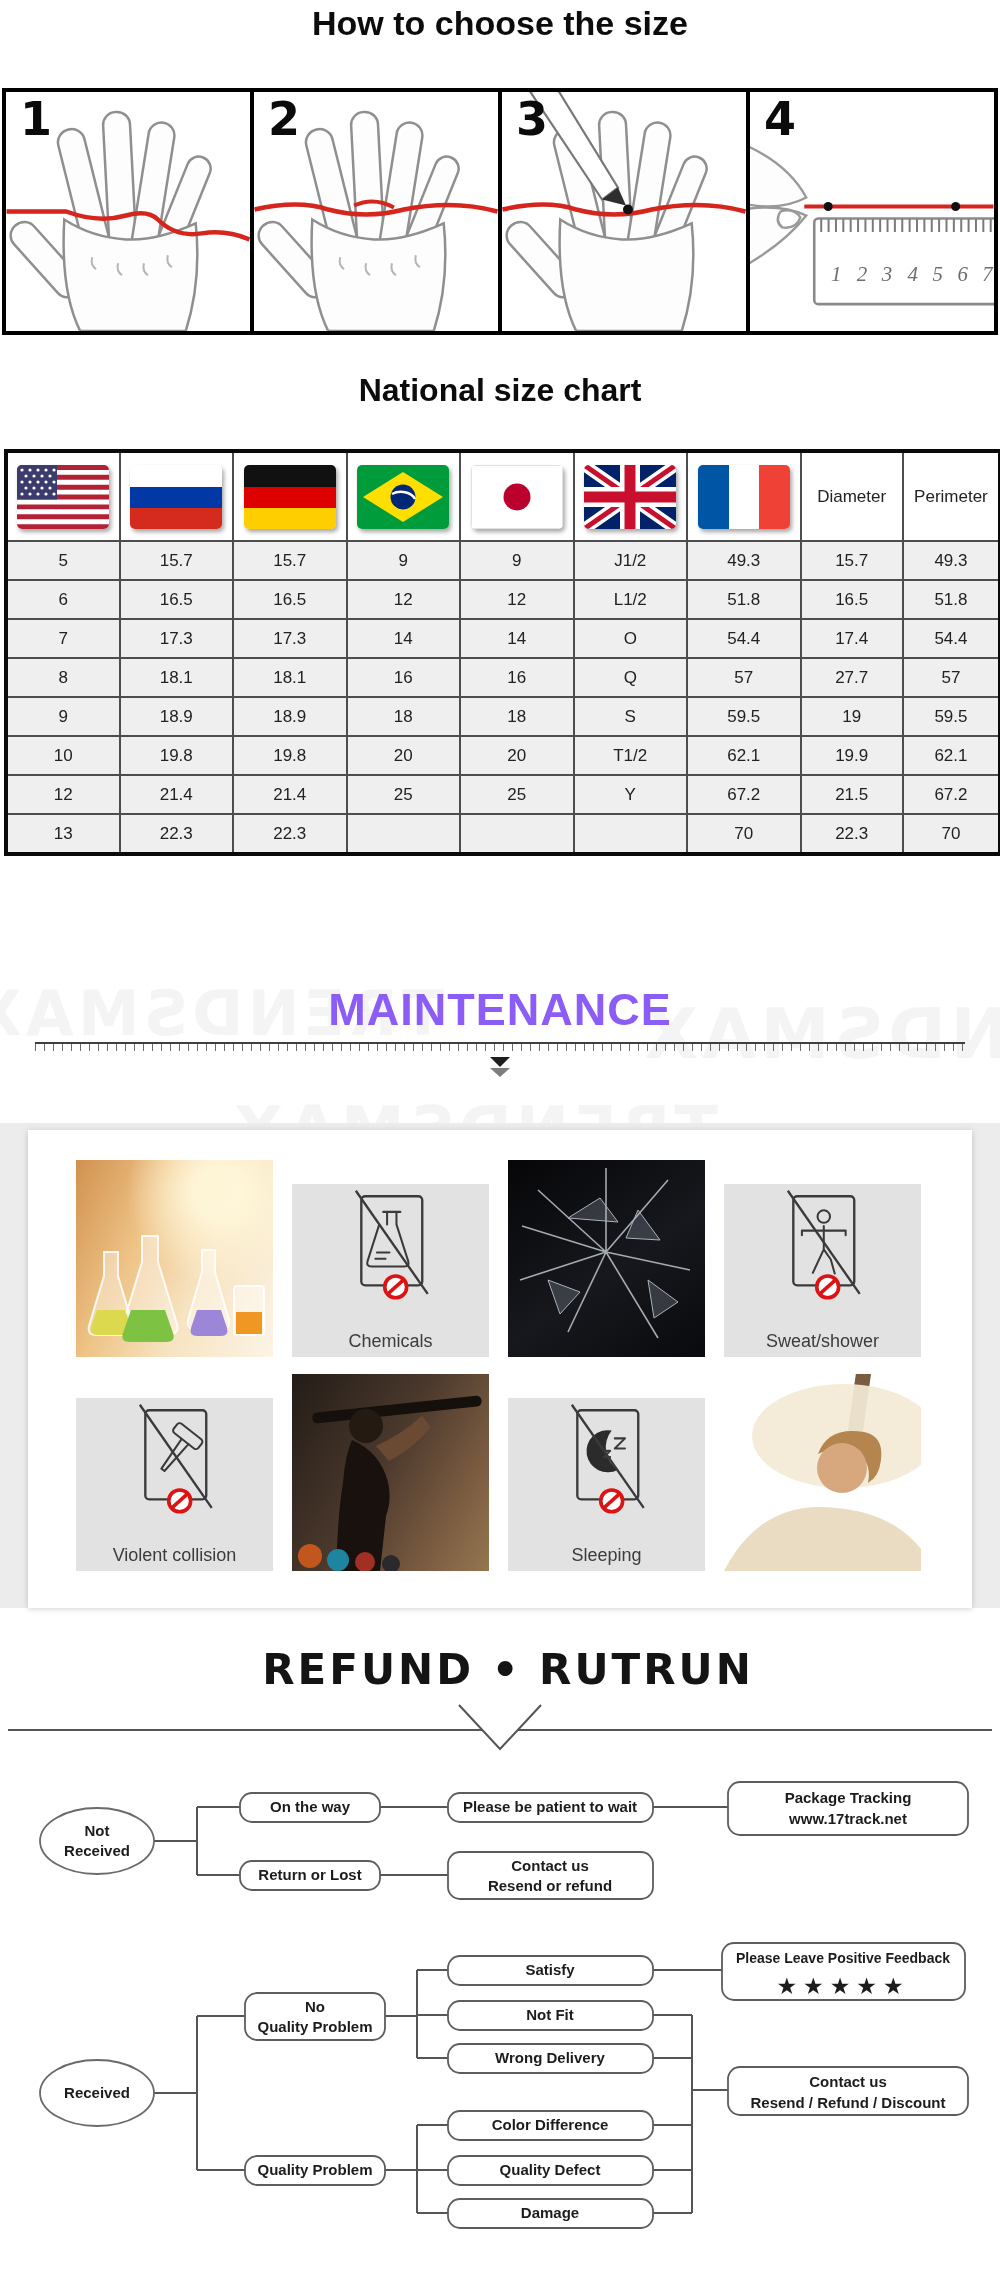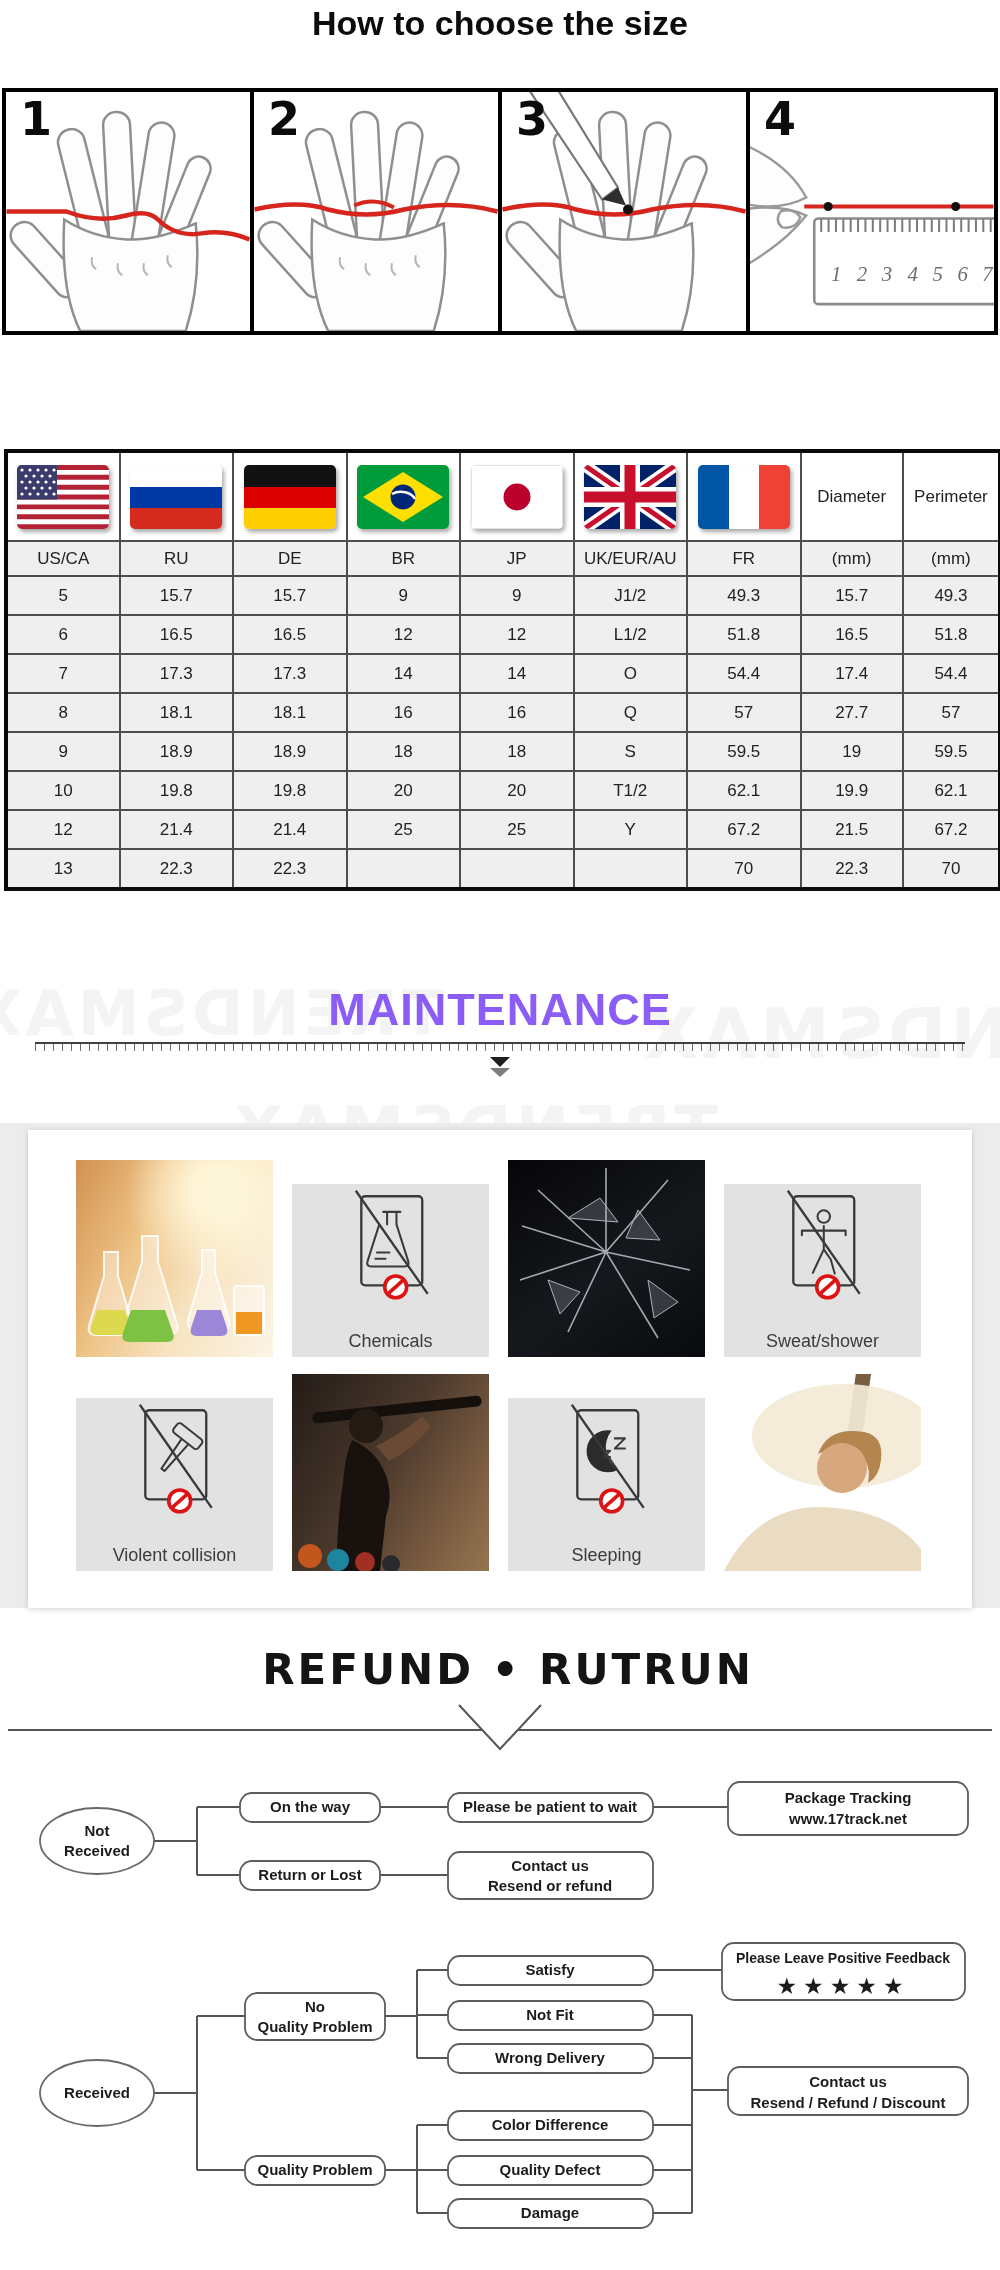--- a/index.html
+++ b/index.html
@@ -166,20 +166,21 @@
           <text x="163" y="190">4</text>
           <text x="188" y="190">5</text>
           <text x="213" y="190">6</text>
           <text x="238" y="190">7</text>
         </g>
       </svg>
       <span class="num">4</span>
     </div>
   </div>
 
+  <div class="abs s2-title">National size chart</div>
 
   <table class="abs sizes">
     <colgroup>
       <col style="width:11.42%">
         <col style="width:11.42%">
         <col style="width:11.42%">
         <col style="width:11.42%">
       <col style="width:11.42%">
         <col style="width:11.42%">
         <col style="width:11.42%">
@@ -248,31 +249,20 @@
                 <path d="M46 0 V64 M0 32 H92" stroke="#C8102E" stroke-width="11"></path>
               </svg></span></td>
       <td><span class="flag"><svg viewBox="0 0 92 64">
                 <rect width="31" height="64" fill="#0055A4"></rect>
                 <rect x="31" width="30" height="64" fill="#fff"></rect>
                 <rect x="61" width="31" height="64" fill="#EF4135"></rect>
               </svg></span></td>
       <td>Diameter</td>
       <td>Perimeter</td>
     </tr>
-    <tr class="colrow">
-      <td>US/CA</td>
-      <td>RU</td>
-      <td>DE</td>
-      <td>BR</td>
-      <td>JP</td>
-      <td>UK/EUR/AU</td>
-      <td>FR</td>
-      <td>(mm)</td>
-      <td>(mm)</td>
-    </tr>
     <tr class="datarow">
           <td>5</td>
           <td>15.7</td>
           <td>15.7</td>
           <td>9</td>
           <td>9</td>
           <td>J1/2</td>
           <td>49.3</td>
           <td>15.7</td>
           <td>49.3</td>

